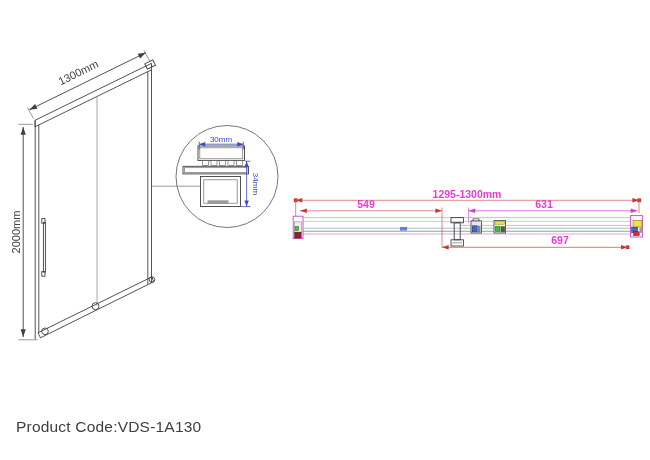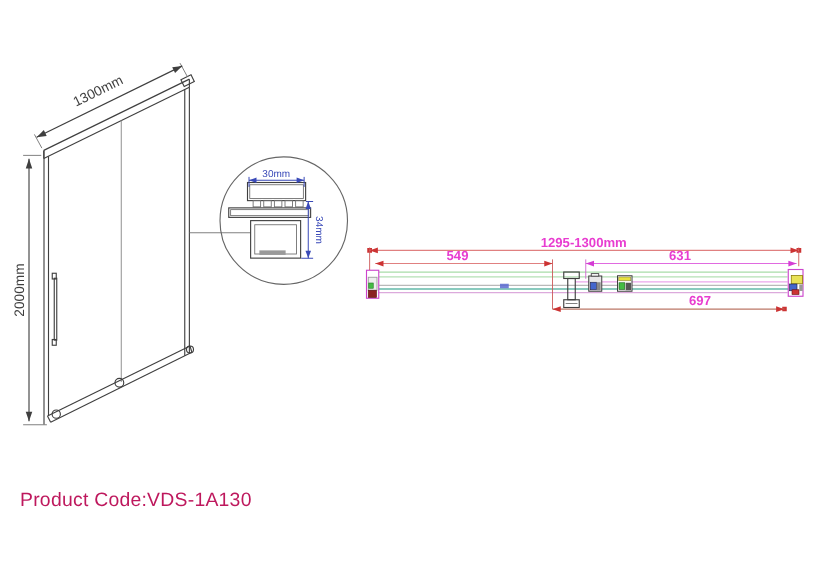--- a/index.html
+++ b/index.html
@@ -11,21 +11,21 @@
   .glassline{stroke:#909090;stroke-width:0.8;fill:none;}
   .dimF{fill:#3f3f3f;font-size:11px;font-family:"Liberation Sans",sans-serif;}
   .dimB{fill:#3a4ab8;font-size:8px;font-family:"Liberation Sans",sans-serif;}
   .dimM{fill:#e83cd0;font-size:10.5px;font-weight:bold;font-family:"Liberation Sans",sans-serif;}
   .dimlineR{stroke:#e08080;stroke-width:0.9;fill:none;}
   .dimlineM{stroke:#e06ae0;stroke-width:0.9;fill:none;}
   .dimlineBr{stroke:#bb7766;stroke-width:0.9;fill:none;}
   .dimlineB{stroke:#3a4ab8;stroke-width:0.8;fill:none;}
   .extR{stroke:#cc5555;stroke-width:0.7;fill:none;}
   .extM{stroke:#d060d0;stroke-width:0.7;fill:none;}
-  .footer{position:absolute;left:16px;top:394px;color:#be185d;
+  .footer{position:absolute;left:16px;top:420px;color:#404040;
           font-size:15.5px;line-height:14.5px;letter-spacing:0.2px;text-align:center;}
   .footer div{white-space:nowrap;}
 </style>
 </head>
 <body>
 
 <svg width="650" height="460" viewBox="0 0 650 460">
   <defs>
     <marker id="mDark" markerWidth="9" markerHeight="8" refX="8.2" refY="3.5" orient="auto-start-reverse" markerUnits="userSpaceOnUse">
       <path d="M0.5,0.9 L8.2,3.5 L0.5,6.1 Z" fill="#3f3f3f"></path>

